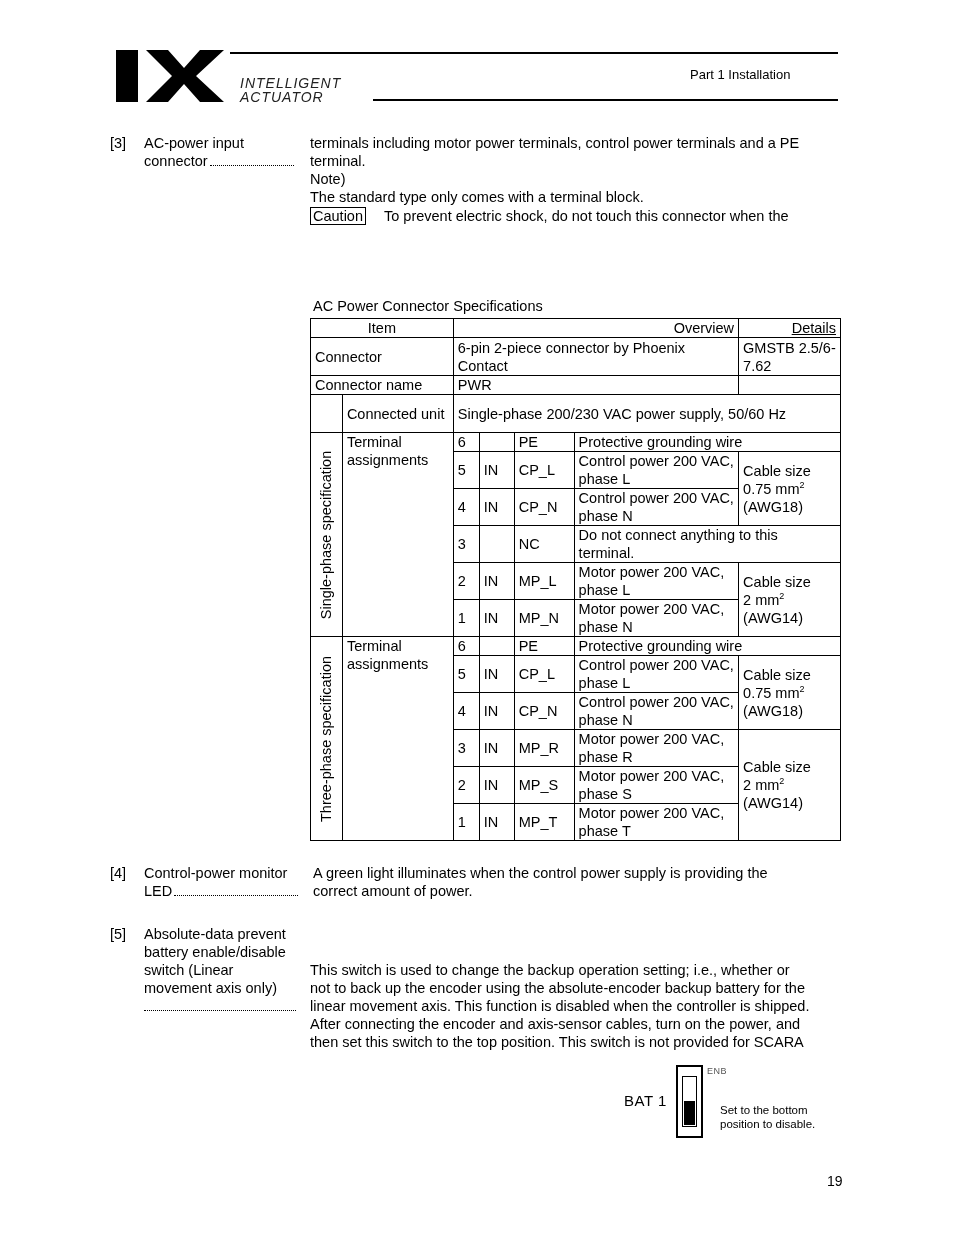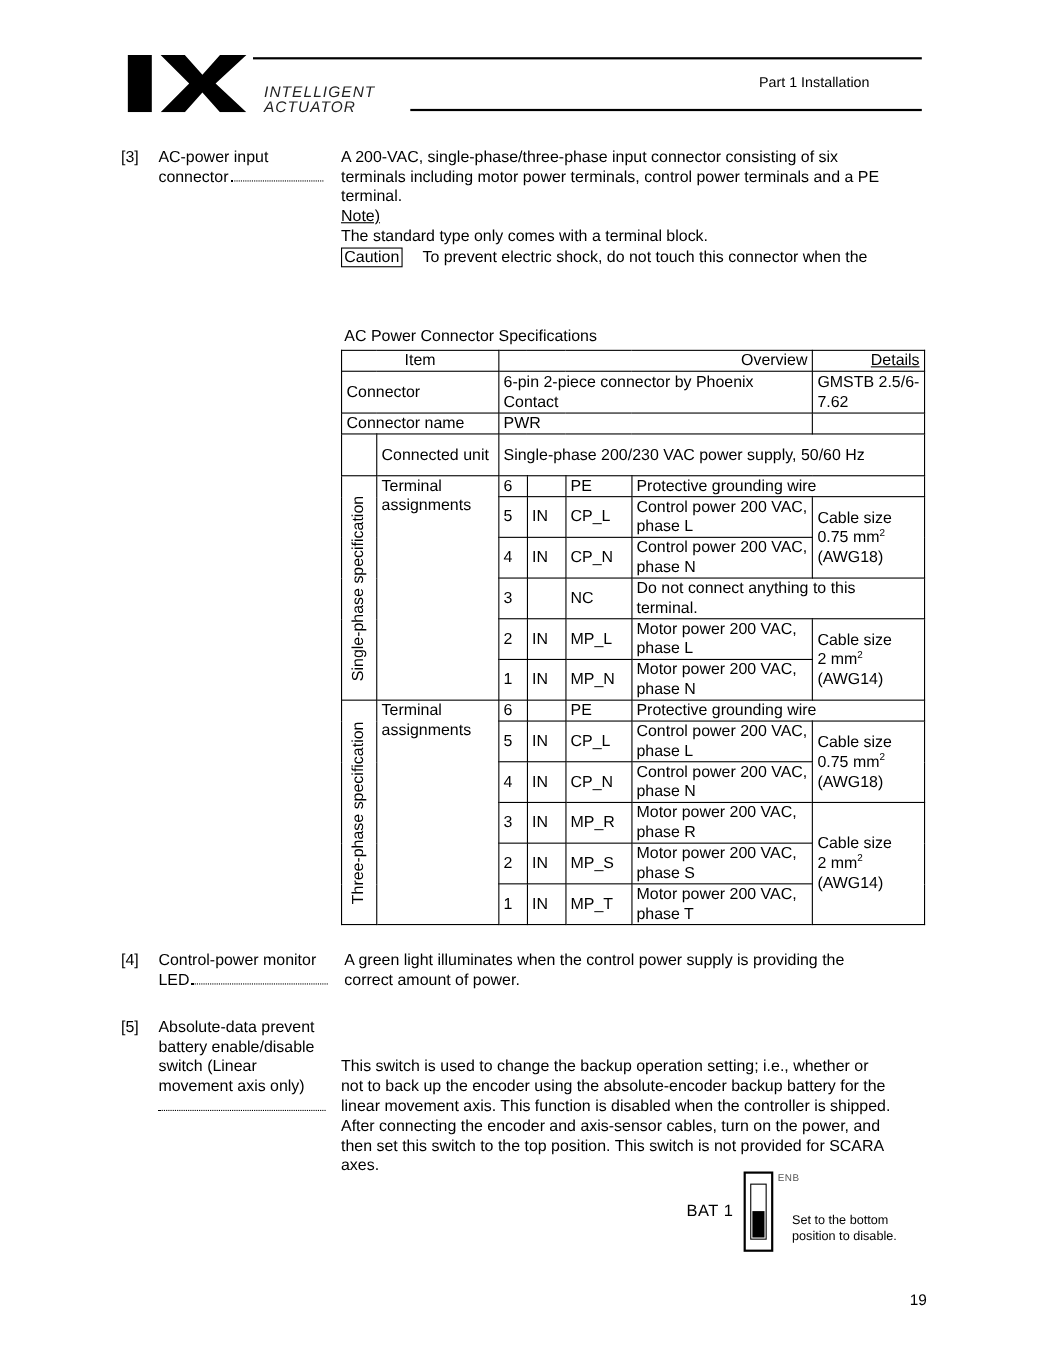--- a/index.html
+++ b/index.html
@@ -39,24 +39,23 @@
 </div>
 <div class="abs hdr-line2"></div>
 <div class="abs part">Part 1 Installation</div>
 
 <div class="abs line" style="left:110px; top:134px;">[3]</div>
 <div class="abs line" style="left:144px; top:134px; width:156px;">
   <div>AC-power input</div>
   <div><span>connector</span><span class="lead" style="width:84px; margin-left:2px;"></span></div>
 </div>
 <div class="abs line" style="left:310px; top:134px; width:540px;">
-  <div>A 200-VAC, single-phase/three-phase input connector consisting of six</div>
   <div>terminals including motor power terminals, control power terminals and a PE</div>
   <div>terminal.</div>
-  <div style="display:flex;text-decoration:underline;">
+  <div style="display:flex;">
     <span style="width:54px;">Note)</span>
   </div>
   <div>The standard type only comes with a terminal block.</div>
   <div style="display:flex; margin-top:1px;">
     <span style="width:74px;"><span class="caution">Caution</span></span>
     <span style="line-height:19px;">
       <div>To prevent electric shock, do not touch this connector when the</div>
     </span>
   </div>
 </div>
@@ -216,21 +215,20 @@
   <div>switch (Linear</div>
   <div>movement axis only)</div>
   <div style="height:18px;"><span class="lead" style="width:152px;"></span></div>
 </div>
 <div class="abs line" style="left:310px; top:925px; width:545px;margin-top:36px;">
   <div>This switch is used to change the backup operation setting; i.e., whether or</div>
   <div>not to back up the encoder using the absolute-encoder backup battery for the</div>
   <div>linear movement axis. This function is disabled when the controller is shipped.</div>
   <div>After connecting the encoder and axis-sensor cables, turn on the power, and</div>
   <div>then set this switch to the top position. This switch is not provided for SCARA</div>
-  <div>axes.</div>
 </div>
 
 <div class="abs" style="left:624px; top:1092px; font-size:15px; letter-spacing:0.5px;">BAT 1</div>
 <div class="abs" style="left:676px; top:1065px; width:27px; height:73px; border:2px solid #000; box-sizing:border-box; background:#fff;">
   <div style="position:absolute; left:4px; top:9px; width:15px; height:51px; border:1.5px solid #000; box-sizing:border-box;">
     <div style="position:absolute; left:1px; right:1px; bottom:1px; height:24px; background:#000;"></div>
   </div>
 </div>
 <div class="abs" style="left:707px; top:1066px; font-size:9px; color:#555; letter-spacing:0.5px;">ENB</div>
 <div class="abs small" style="left:720px; top:1103px;">

